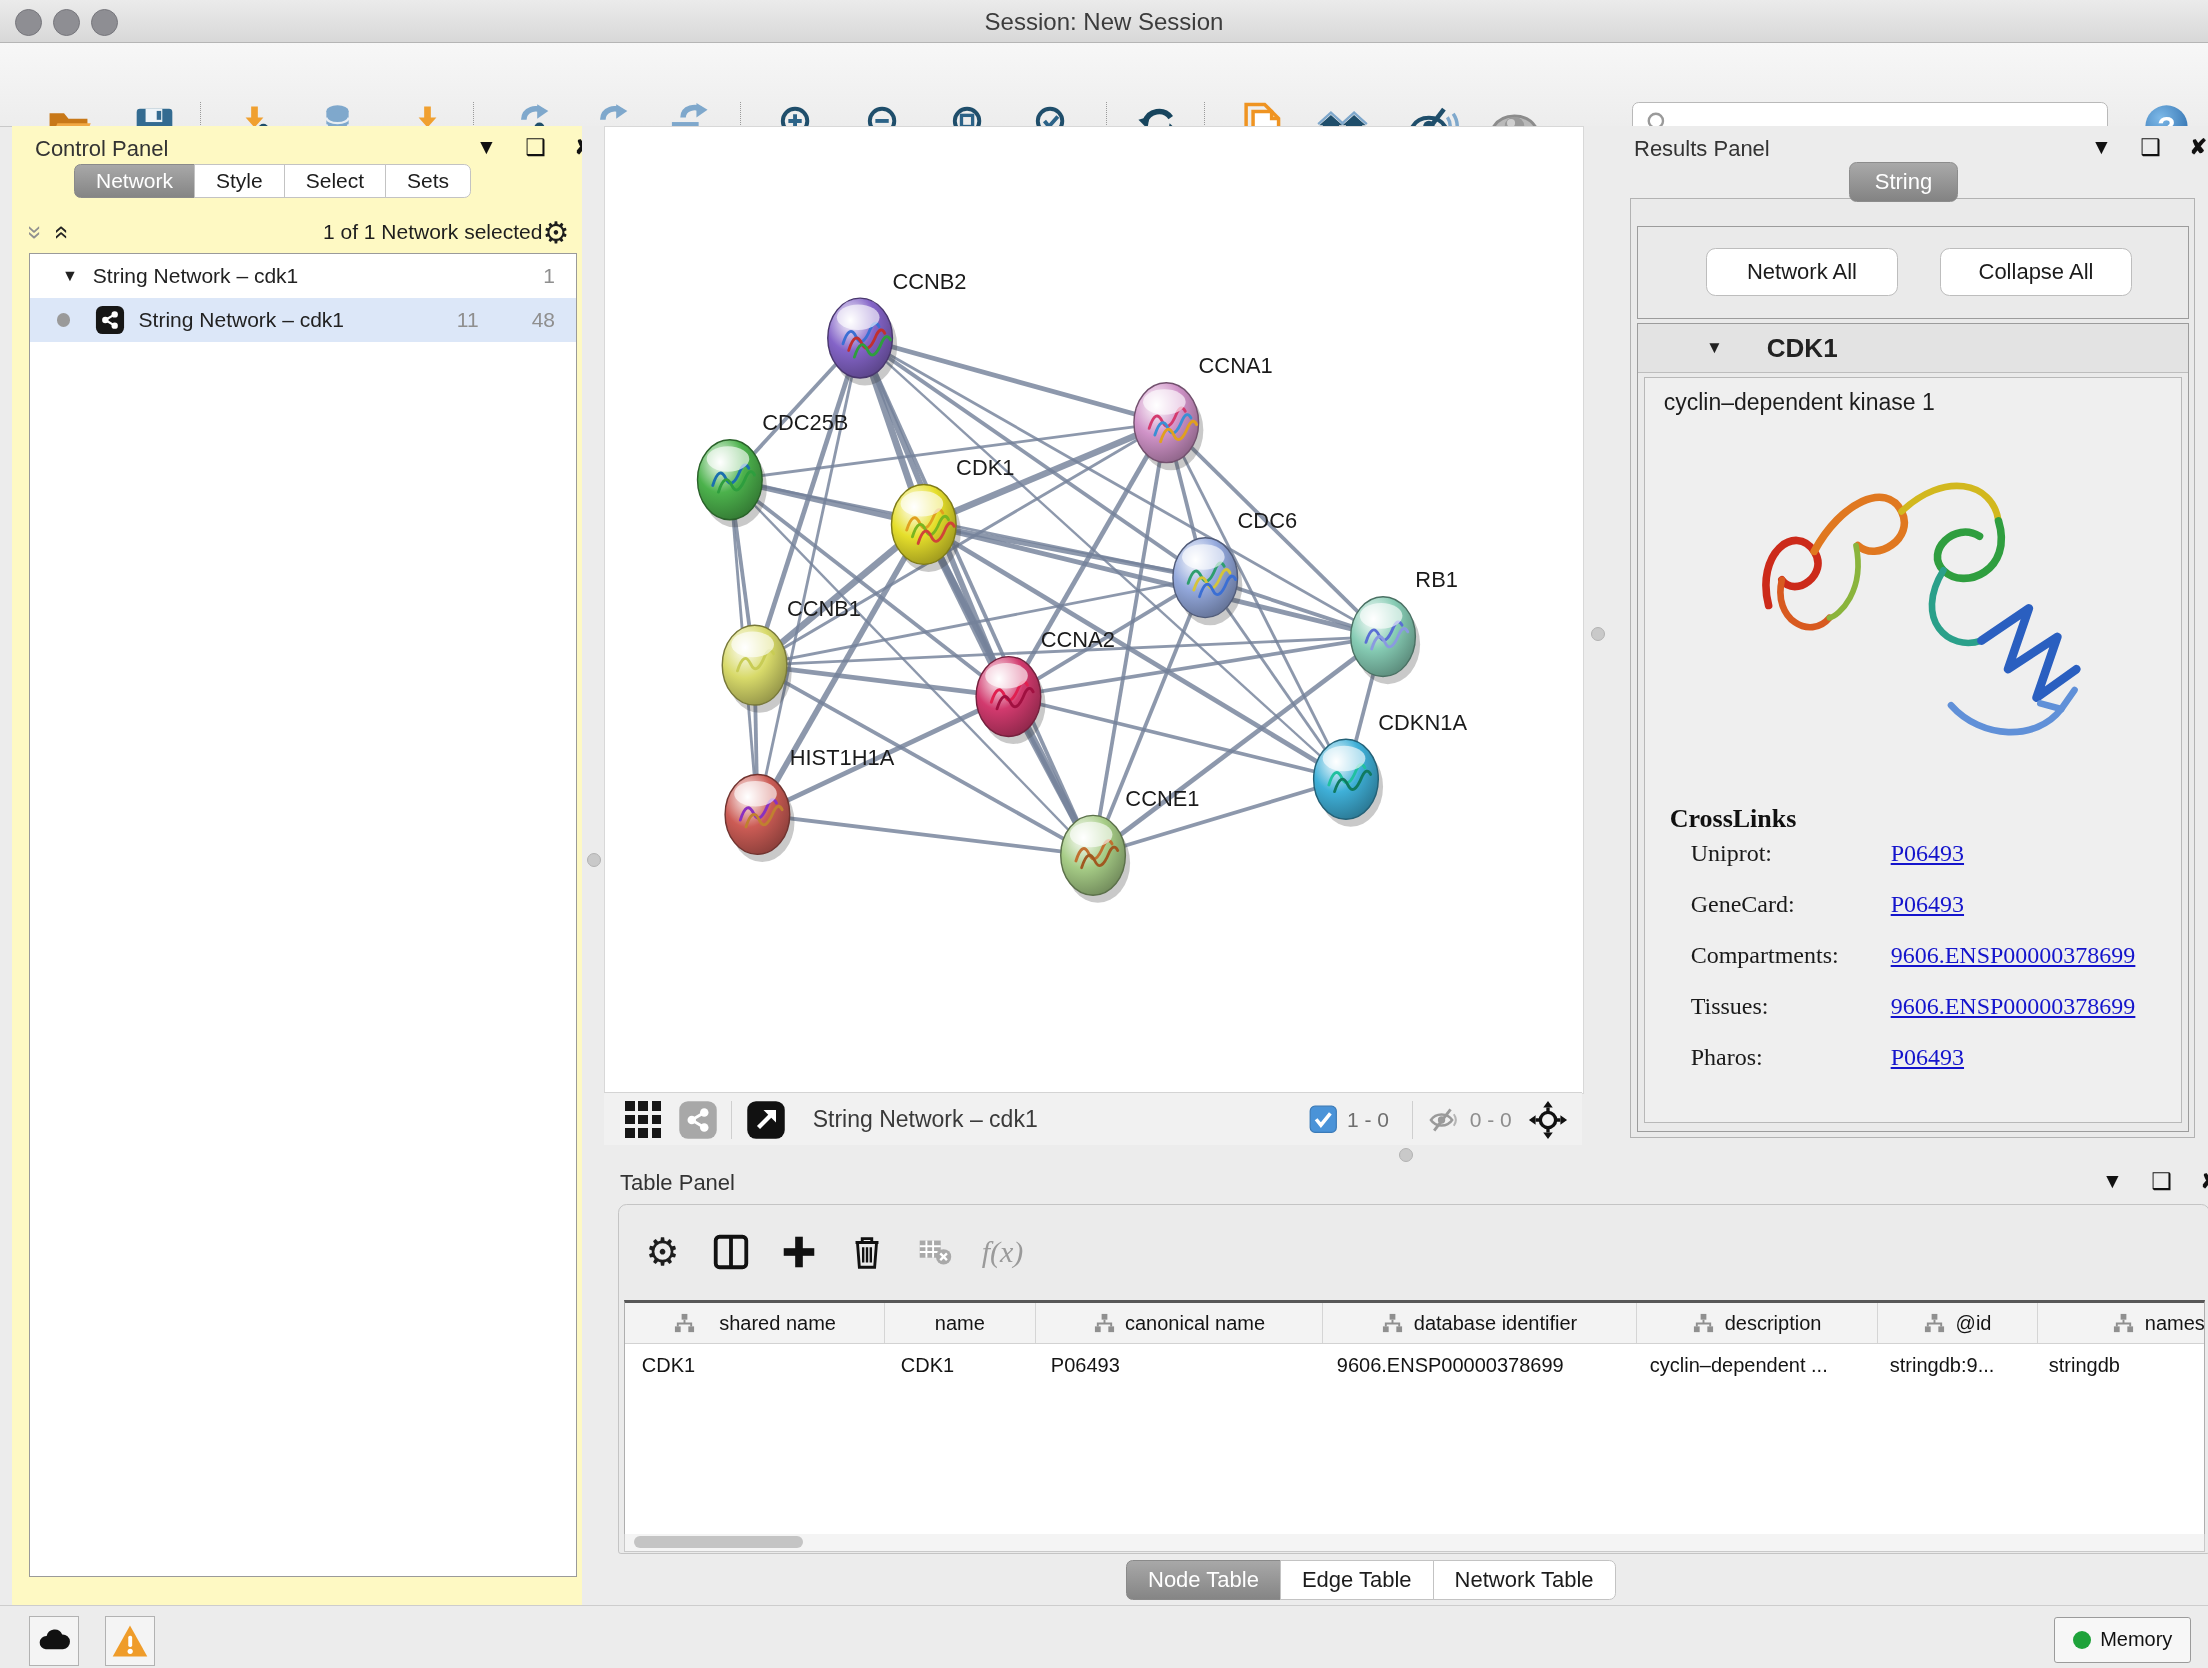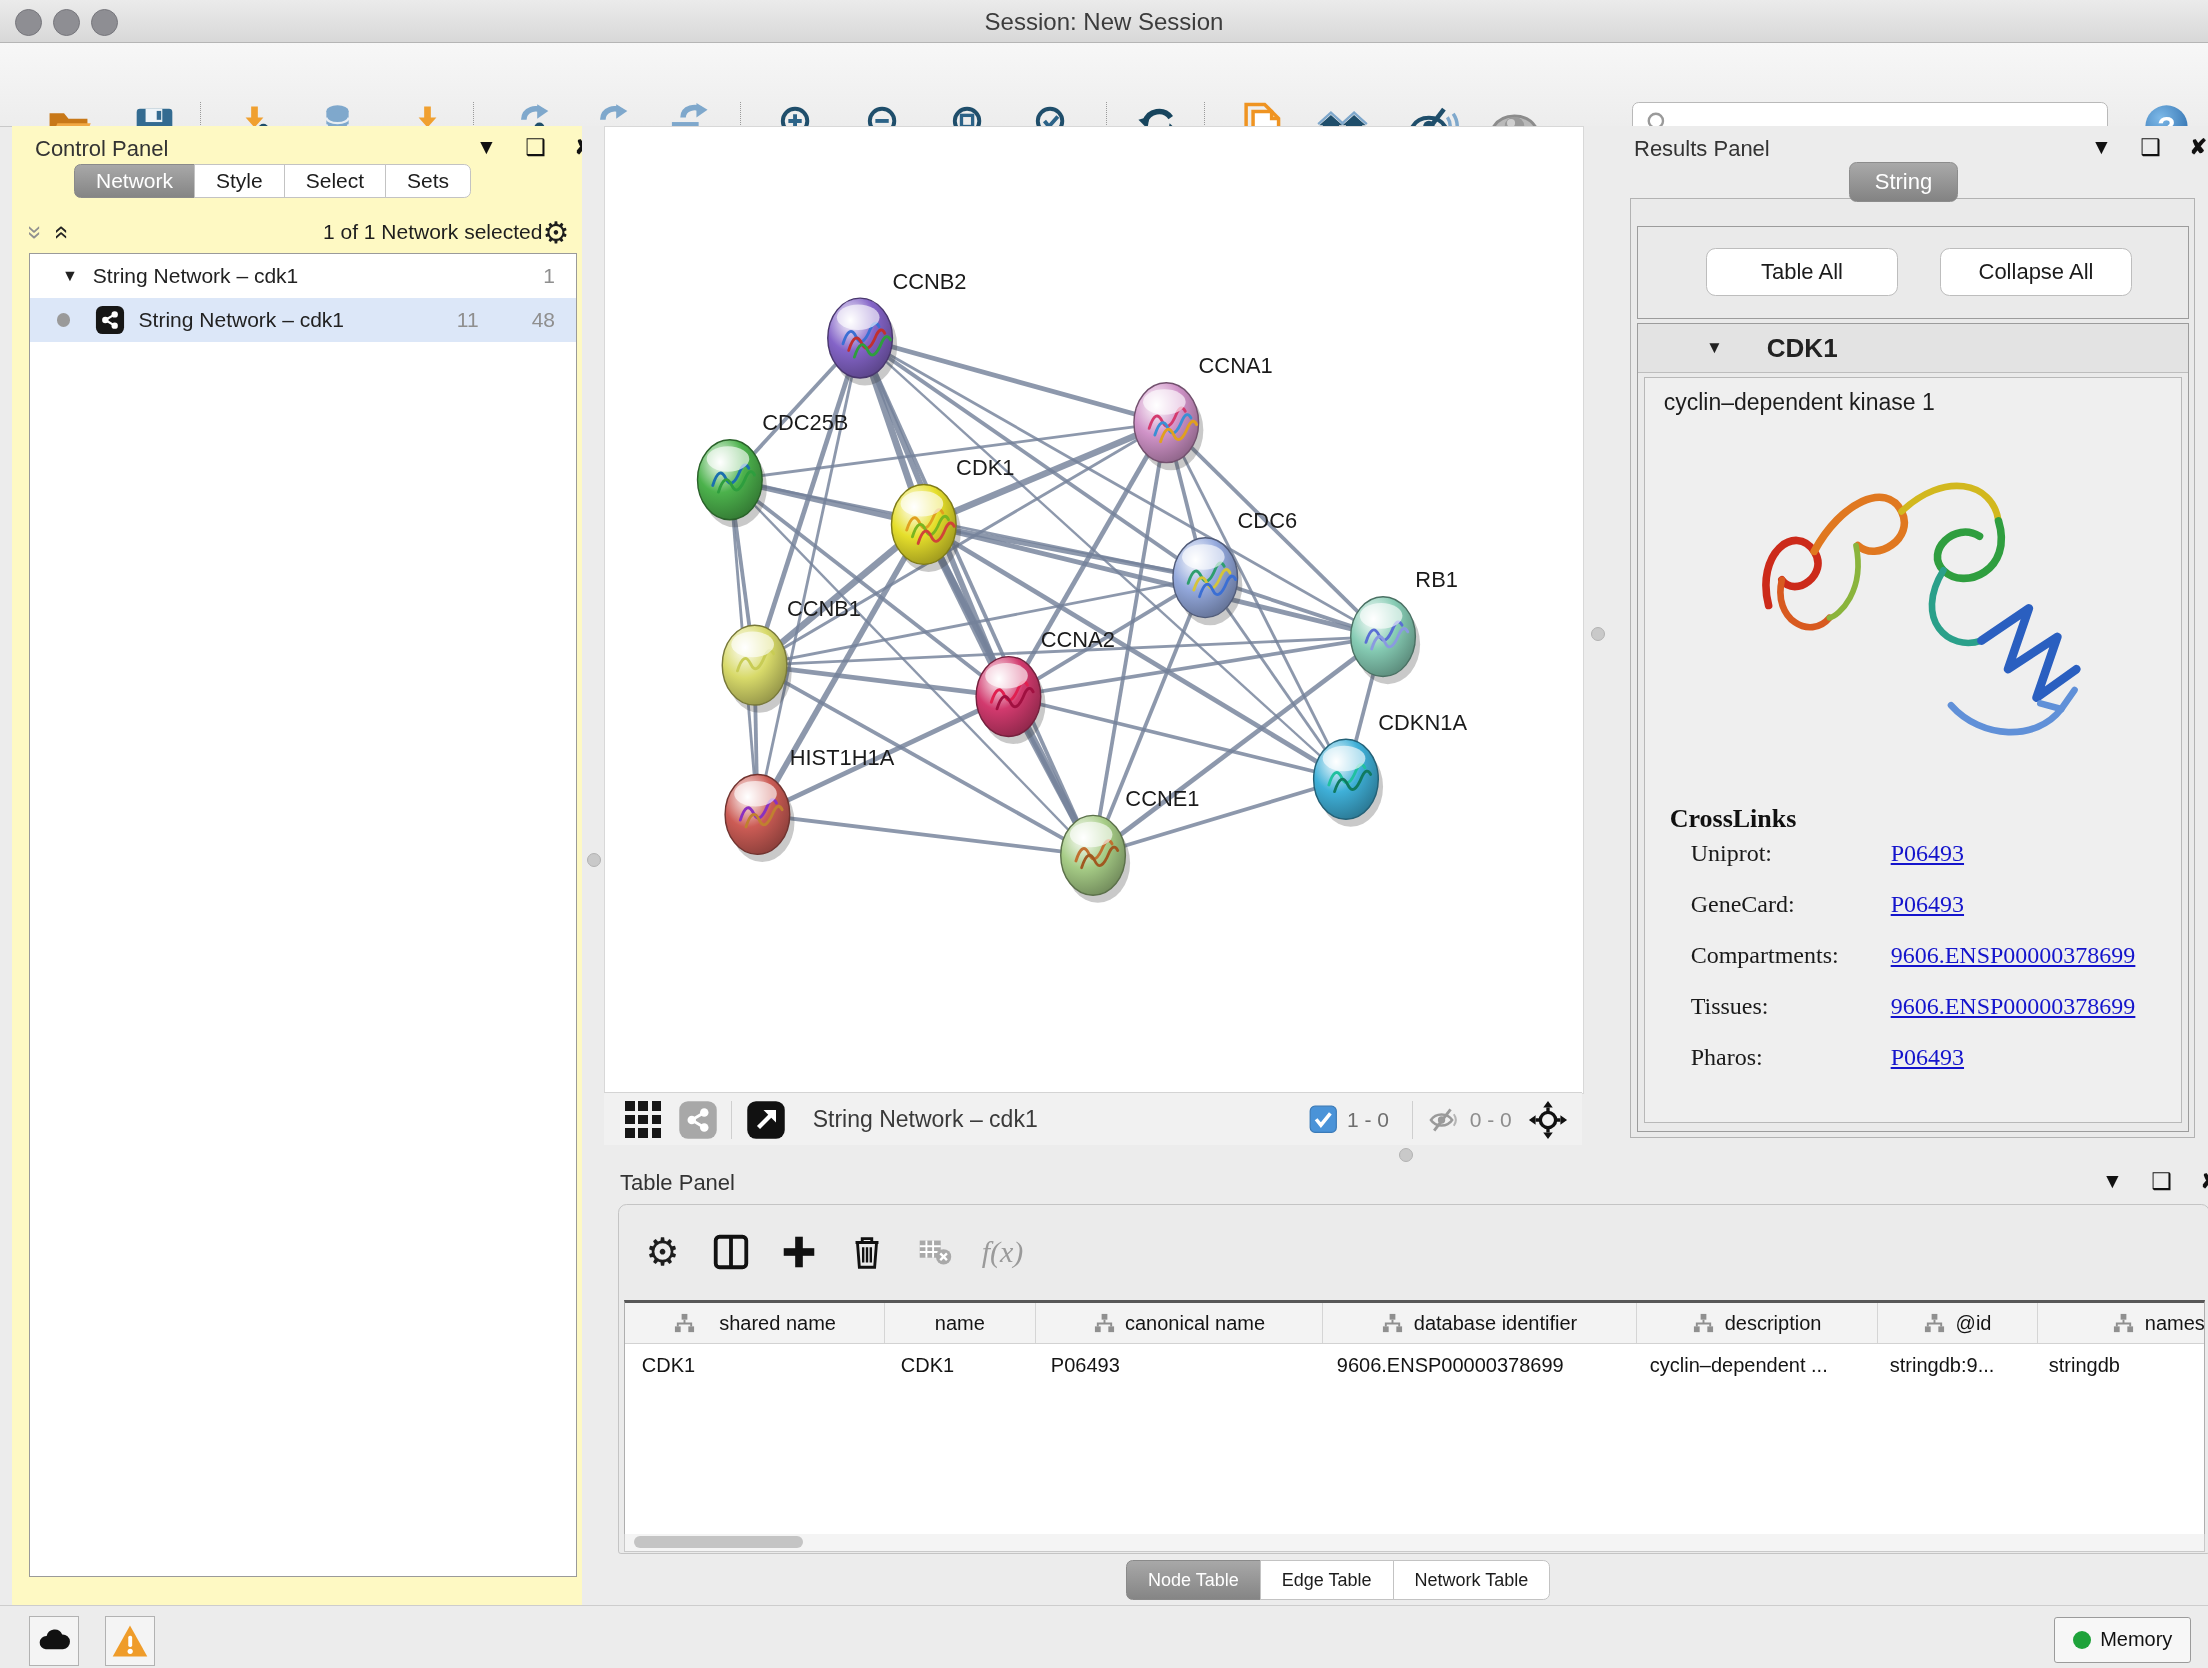--- a/index.html
+++ b/index.html
@@ -88,21 +88,21 @@
   .tbl-head{display:flex;height:40px;background:#f3f3f3;border-bottom:1.9px solid #d2d2d2;}
   .th{display:flex;align-items:center;justify-content:center;border-right:1px solid #d5d5d5;
     font-size:20px;color:#141414;flex:0 0 auto;overflow:hidden;white-space:nowrap;}
   .tbl-row{display:flex;height:42px;background:#fff;}
   .td{display:flex;align-items:center;padding-left:17px;font-size:20px;color:#141414;
     flex:0 0 auto;overflow:hidden;white-space:nowrap;box-sizing:border-box;}
   .hscroll{position:absolute;left:4.8px;top:329px;width:1579px;height:17px;background:#f4f4f4;
     border:1px solid #c9c9c9;border-top:none;}
   .hthumb{position:absolute;left:9.5px;top:1.9px;width:169px;height:12.4px;background:#c4c4c4;border-radius:6.7px;}
   .tp-tabs{position:absolute;left:545px;top:398px;display:flex;height:40px;}
-  .tp-tabs .seg{font-size:18px;}
+  .tp-tabs .seg{font-size:22px;}
   
   .statusbar{position:absolute;left:0;top:1605px;width:2208px;height:63px;background:#ececec;
     border-top:1px solid #cdcdcd;}
   .sb-btn{position:absolute;top:9.5px;width:48px;height:48px;background:#f4f4f4;
     border:1px solid #b2b2b2;display:flex;align-items:center;justify-content:center;}
   .mem-btn{position:absolute;right:17px;top:10.5px;width:135px;height:44px;background:#f7f7f7;
     border:1px solid #9b9b9b;border-radius:2.9px;display:flex;align-items:center;justify-content:center;gap:9.5px;}
   .mem-dot{width:18px;height:18px;border-radius:50%;background:#1ea23a;}
   .mem-label{font-size:20px;color:#111;}
   
@@ -590,21 +590,21 @@
 <div class="results-panel">
   <div class="rp-head panel-title">Results Panel</div>
   <div style="position:absolute;left:474px;top:7.6px;display:flex;gap:28.5px;align-items:center;">
     <span class="pc-ico">▼</span>
     <span class="pc-ico" style="font-size:23px;">❑</span>
     <span class="pc-ico" style="font-weight:bold;">✘</span>
   </div>
   <div class="string-tab">String</div>
   <div class="rp-outer">
     <div class="rp-btnbox">
-      <div class="rp-btn" style="left:68px;width:190px;">Table All</div>
+      <div class="rp-btn" style="left:68px;width:190px;">Network All</div>
       <div class="rp-btn" style="left:302px;width:190px;">Collapse All</div>
     </div>
     <div class="rp-content">
       <div class="rp-generow">
         <span style="margin:0 44px 0 68px;font-size:17px;">▼</span>
         <span style="font-size:26px;font-weight:bold;">CDK1</span>
       </div>
       <div class="rp-inner">
         <div class="gene-desc">cyclin–dependent kinase 1</div>
         <svg width="380" height="371" viewBox="0 0 400 390" style="display:block;margin:3.8px auto 0;">

